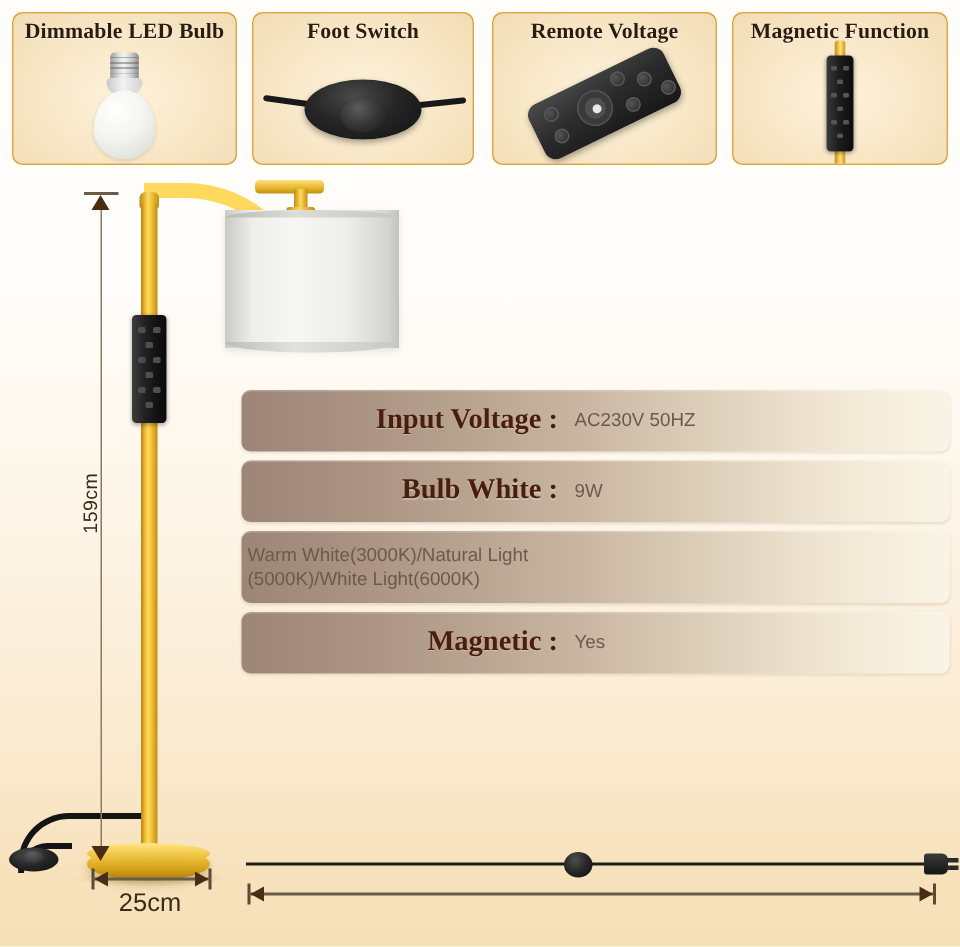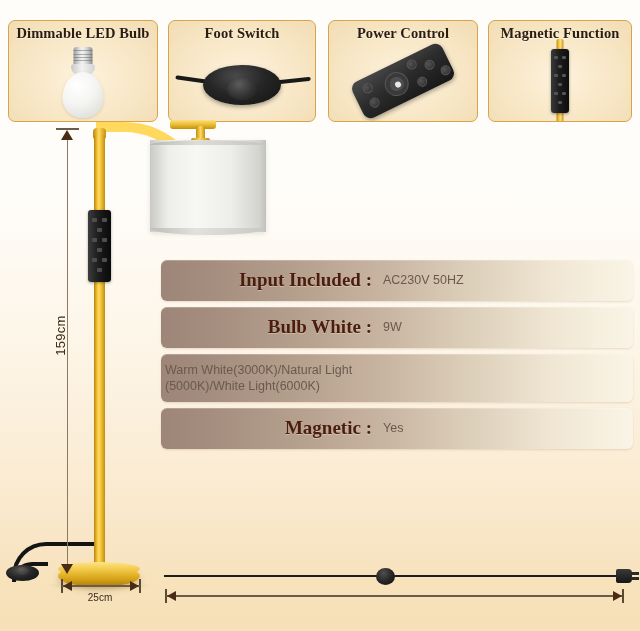--- a/index.html
+++ b/index.html
@@ -13,21 +13,21 @@
         #fffdfa 30%,
         #fdf5e7 55%,
         #faead0 78%,
         #f7e2bc 92%,
         #f6e0b8 100%);
   }
 
   
   .cards { position:absolute; left:0; top:0; width:640px; height:110px; }
   .card {
-    position:absolute; top:20px; height:102px;
+    position:absolute; top:8px; height:102px;
     border:1px solid #d9a441; border-radius:7px;
     background:radial-gradient(ellipse at 50% 55%, #fdf2dc 0%, #f8e7c6 55%, #f1dcb4 100%);
     overflow:hidden;
   }
   .card-title {
     position:absolute; left:0; right:0; top:4px;
     text-align:center;
     font-family:"Liberation Serif", serif;
     font-weight:bold; font-size:14.5px;
     color:#2b1c10;
@@ -256,21 +256,21 @@
     border-top:5px solid transparent; border-bottom:5px solid transparent;
     border-right:9px solid #4a2c14;
   }
   .w-arr-r {
     position:absolute; right:5px; top:2.5px; width:0; height:0;
     border-top:5px solid transparent; border-bottom:5px solid transparent;
     border-left:9px solid #4a2c14;
   }
   .w-label {
     position:absolute; left:0; right:0; top:14px; text-align:center;
-    font-size:10px; color:#3b2a18;
+    font-size:17px; color:#3b2a18;
   }
 
   
   .cord-measure { position:absolute; left:160px; top:565px; width:480px; height:66px; }
   .cord-wire {
     position:absolute; left:4px; top:10px; right:24px; height:2.4px; background:#1d1d1d;
   }
   .cord-switch {
     position:absolute; left:216px; top:3px; width:19px; height:17px; border-radius:50%;
     background:radial-gradient(ellipse at 40% 30%, #4f4f4f 0%, #262626 50%, #0e0e0e 100%);
@@ -359,21 +359,21 @@
         <div class="fsw-cordL"></div>
         <div class="fsw-cordR"></div>
         <div class="fsw-body">
             <div class="fsw-btn"></div>
           </div>
       </div>
     </div>
   </div>
 
   <div class="card" style="left:328px; width:150px;">
-    <div class="card-title">Power Control</div>
+    <div class="card-title">Remote Voltage</div>
     <div class="card-art">
       <div class="rem">
         <div class="rem-body"></div>
         <div class="rem-ring"></div>
         <div class="rem-k" style="left:10px; top:6px;"></div>
         <div class="rem-k" style="left:10px; top:22px;"></div>
         <div class="rem-k" style="left:60px; top:4px;"></div>
         <div class="rem-k" style="left:62px; top:24px;"></div>
         <div class="rem-k" style="left:76px; top:12px;"></div>
         <div class="rem-k" style="left:88px; top:24px;"></div>
@@ -456,21 +456,21 @@
   <div class="cm-end-l"></div>
   <div class="cm-end-r"></div>
   <div class="cm-line"></div>
   <div class="cm-arr-l"></div>
   <div class="cm-arr-r"></div>
 </div>
 
 <div class="spec">
 
   <div class="spec-row">
-    <div class="spec-label">Input Included :</div>
+    <div class="spec-label">Input Voltage :</div>
     <div class="spec-value">AC230V 50HZ</div>
   </div>
 
   <div class="spec-row">
     <div class="spec-label">Bulb White :</div>
     <div class="spec-value">9W</div>
   </div>
 
 
   <div class="spec-row tall">

